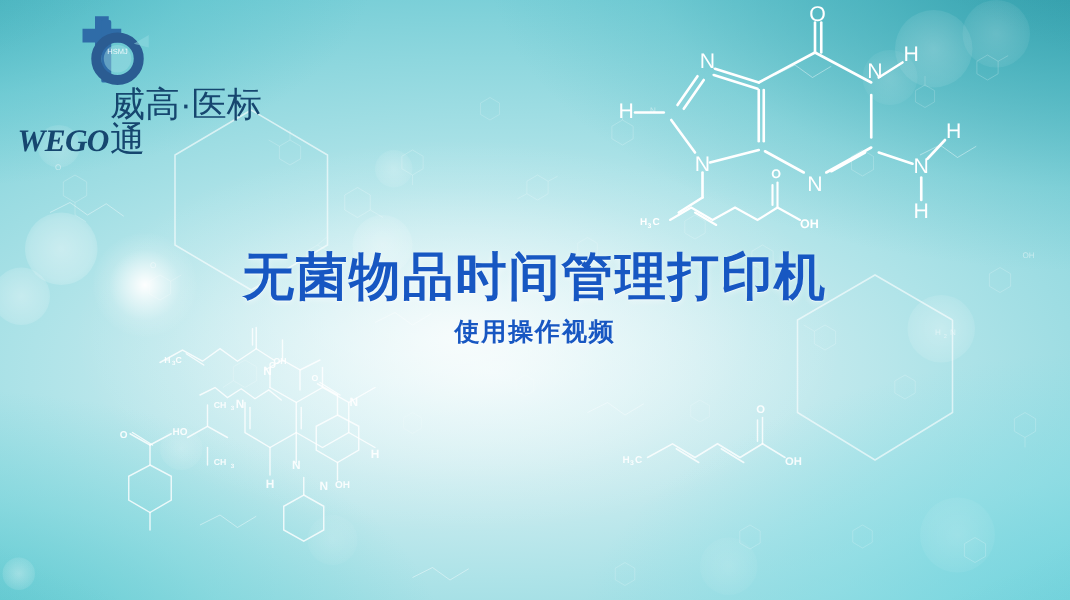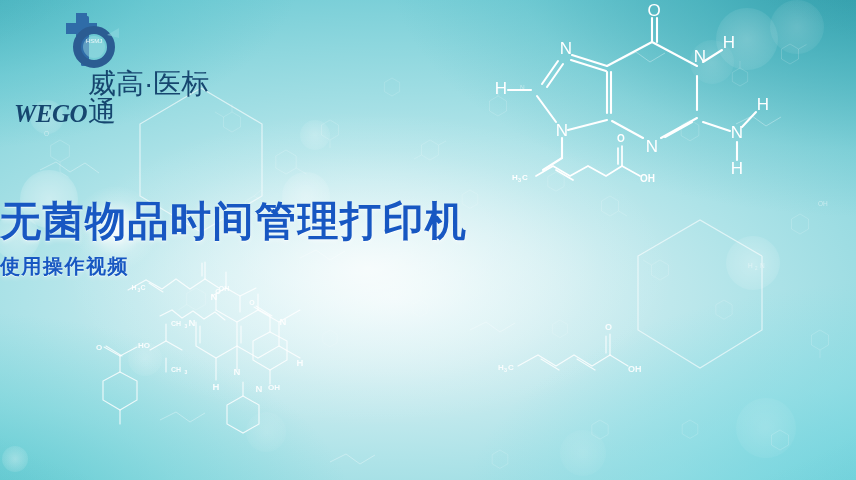--- a/index.html
+++ b/index.html
@@ -61,21 +61,21 @@
     color:#16466f;line-height:1;
     font-family:"Liberation Serif","DejaVu Serif",serif;
   }
   #logo .cn{
     font-weight:normal;font-size:28px;color:#16466f;line-height:1;
     letter-spacing:0px;margin-left:1px;
   }
 
   
   #titleblock{
-    position:absolute;left:0;right:0;top:200px;
+    position:absolute;left:0;right:0;top:200px;text-align:center;
   }
   #maintitle{
     font-size:41px;font-weight:bold;letter-spacing:1.5px;
     color:#1757c2;line-height:1.05;
     text-shadow:0 1px 0 rgba(255,255,255,0.55), 0 2px 5px rgba(255,255,255,0.45);
   }
   #subtitle{
     margin-top:13px;
     font-size:20px;font-weight:bold;letter-spacing:1.5px;
     color:#1757c2;line-height:1.05;

